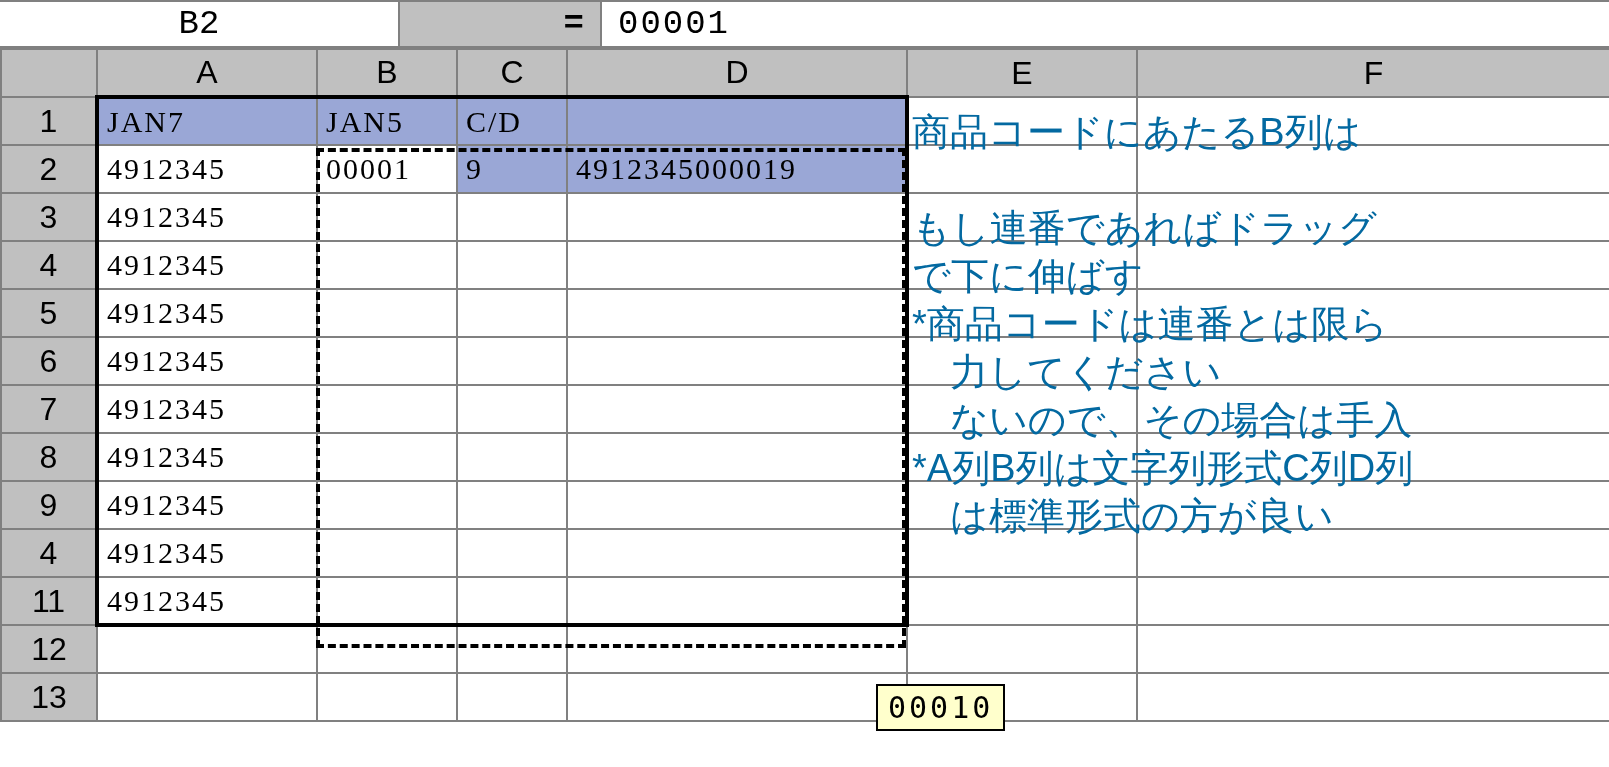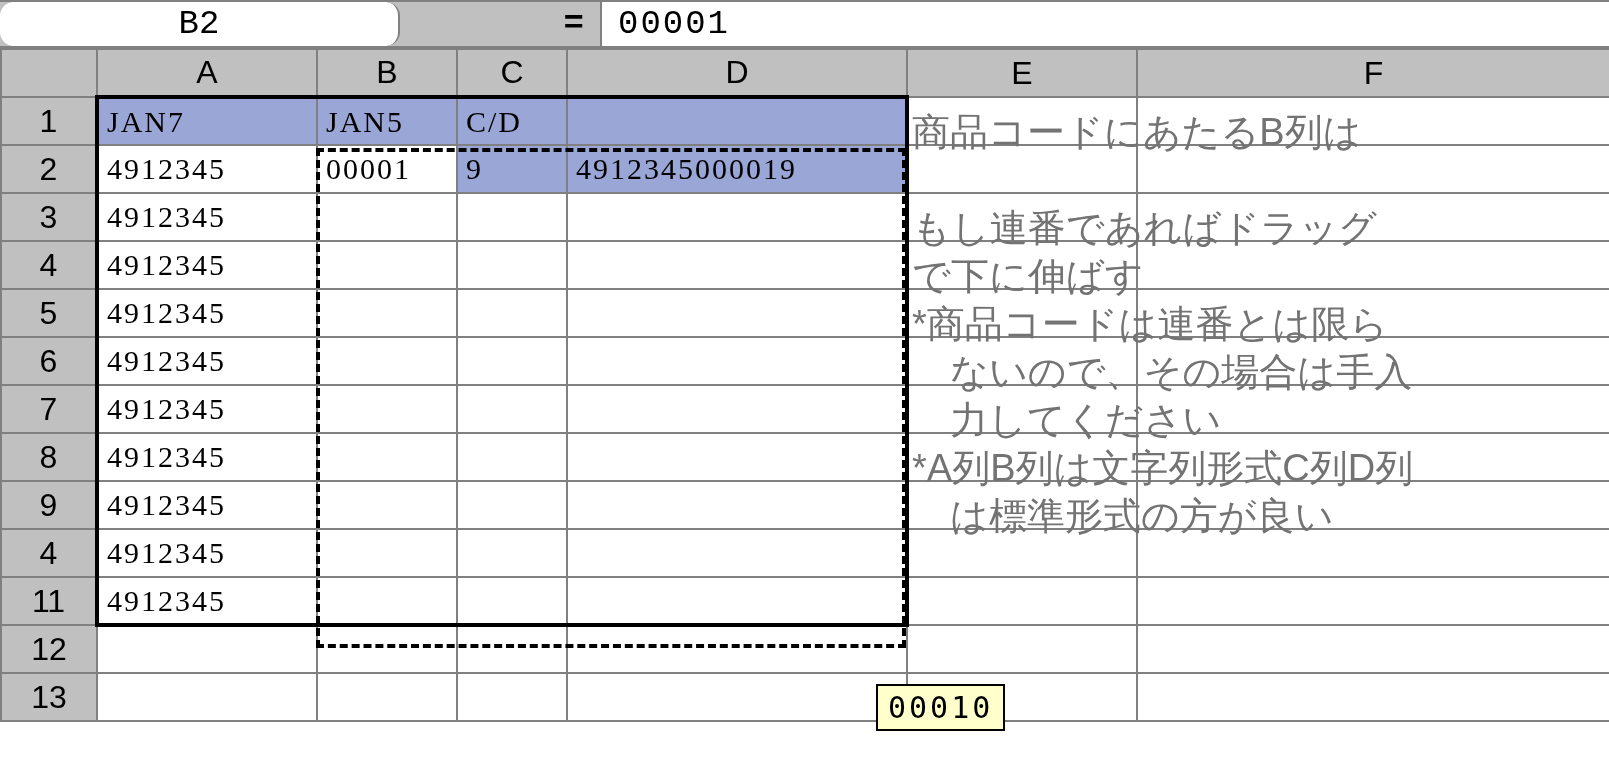--- a/index.html
+++ b/index.html
@@ -24,21 +24,20 @@
   }
   .name-box {
     width: 400px;
     background: #ffffff;
     display: flex;
     align-items: center;
     justify-content: center;
     font-size: 34px;
     border-right: 2px solid #808080;
     position: relative;
-    border-radius: 14px;
   }
   .name-box-dd {
     position: absolute;
     right: -36px;
     top: 2px;
     width: 34px;
     height: 40px;
     background: #c0c0c0;
     border: 2px outset #fff;
     display: flex;
@@ -131,21 +130,21 @@
 
   th.col-active { font-weight: bold; }
   th.row-active { font-weight: bold; }
 
   
   .annot {
     position: absolute;
     left: 912px;
     top: 60px;
     width: 680px;
-    color: #737373;
+    color: #0369a1;
     font-size: 38px;
     line-height: 48px;
     font-family: "MS PGothic", "Hiragino Kaku Gothic Pro", sans-serif;
     pointer-events: none;
   }
   .annot .indent { padding-left: 1em; display:block; }
 
   
   .drag-tip {
     position: absolute;
@@ -335,22 +334,22 @@
     </table>
 
   <div class="ants" style="left:316px; top:100px; width:590px; height:500px;"></div>
 
   <div class="annot">
     <span>商品コードにあたるB列は</span><br>
     <br>
     <span>もし連番であればドラッグ</span><br>
     <span>で下に伸ばす</span><br>
     <span>*商品コードは連番とは限ら</span><br>
+    <span class="indent">力してください</span>
     <span class="indent">ないので、その場合は手入</span>
-    <span class="indent">力してください</span>
     <span>*A列B列は文字列形式C列D列</span><br>
     <span class="indent">は標準形式の方が良い</span>
   </div>
 
   <div class="drag-tip">
     <span>00010</span>
   </div>
 </div>
 
 </body></html>

